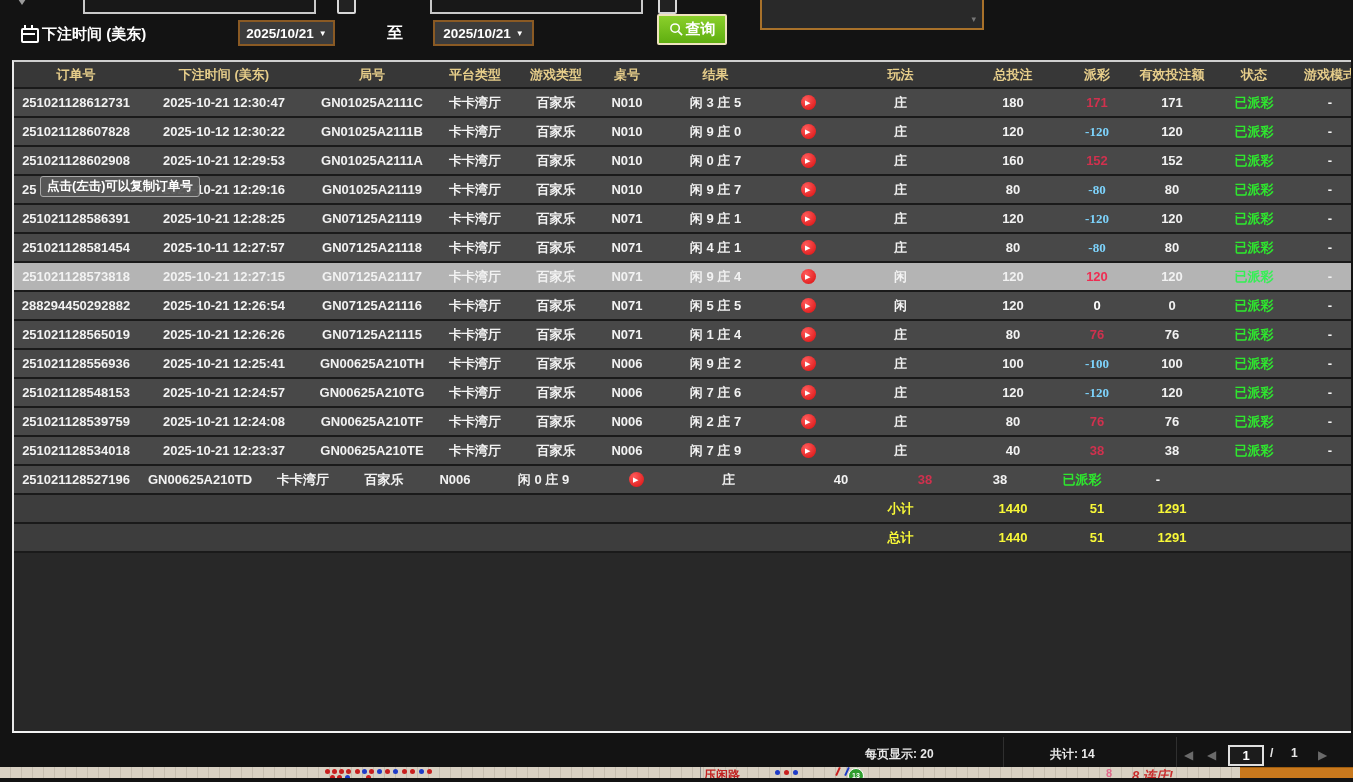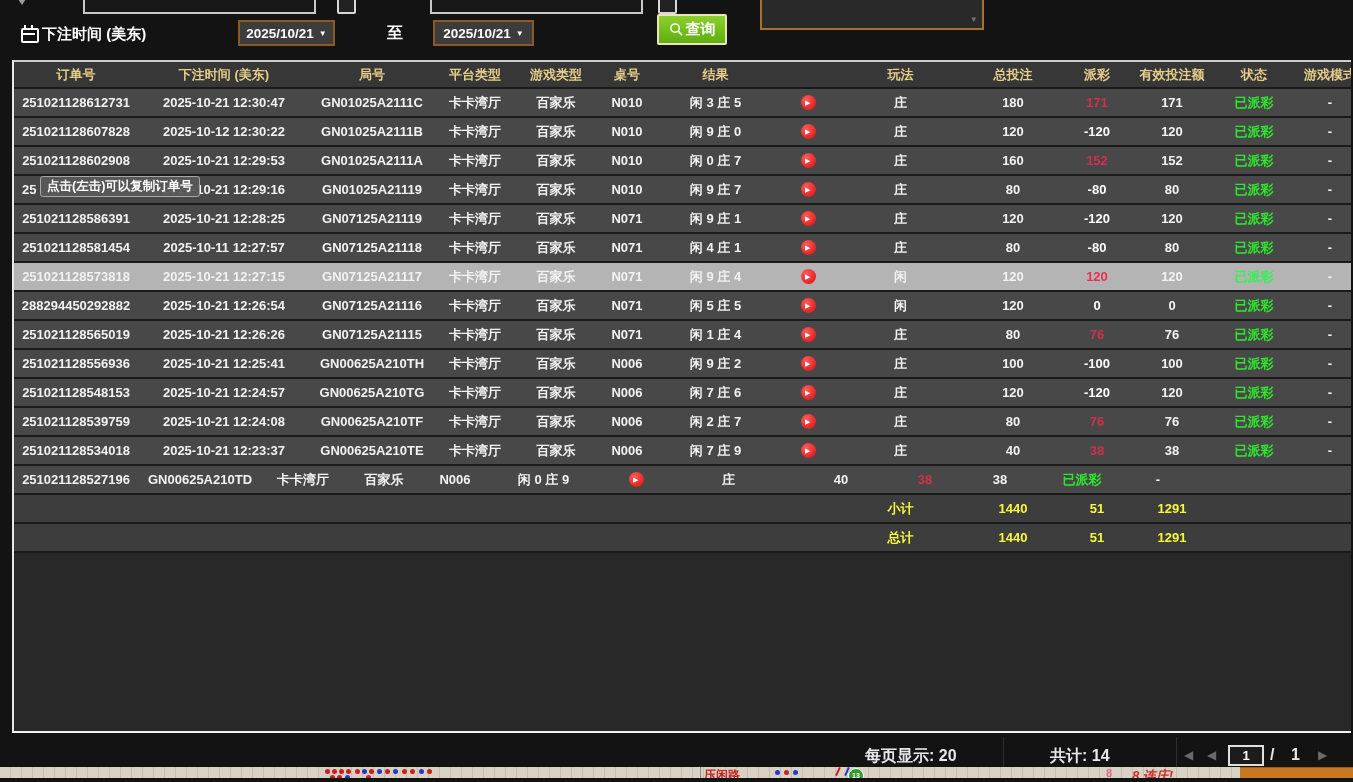--- a/index.html
+++ b/index.html
@@ -36,31 +36,31 @@
   .tr.head{height:27px;background:#373737;color:#e6cd8a;}
   .tr.sum{background:#3d3d3d;color:#f8f838;}
   .tr.row-hl{background:#b4b4b4;}
   .td{flex:none;text-align:center;line-height:27px;font-size:13px;font-weight:bold;white-space:nowrap;overflow:hidden;}
   .head .td{line-height:25px;}
   .c-order{width:124px;} .c-time{width:172px;} .c-round{width:124px;} .c-platform{width:82px;}
   .c-game{width:80px;} .c-table{width:62px;} .c-result{width:115px;} .c-video{width:70px;}
   .c-play{width:115px;} .c-total{width:110px;} .c-pay{width:58px;} .c-valid{width:92px;}
   .c-status{width:72px;} .c-mode{width:80px;}
   .order-left{text-align:left;padding-left:8px;width:116px;}
-  .pay-pos{color:#d0314e;} .pay-neg{color:#ffffff;} .pay-zero{color:#ffffff;}
+  .pay-pos{color:#d0314e;} .pay-neg{color:#7dd3fc;font-family:Liberation Serif, serif;} .pay-zero{color:#ffffff;}
   .st{color:#2ee62e;}
   .row-hl .st{color:#35f055;} .row-hl .pay-pos{color:#ee2d52;}
   .play-icon{display:inline-block;width:15px;height:15px;margin-top:6px;border-radius:50%;
              background:radial-gradient(circle at 35% 30%,#ff5a5a,#d90e0e);cursor:pointer;position:relative;}
   .play-icon::before{content:"▶";position:absolute;left:4.5px;top:1.5px;font-size:7px;color:#fff;line-height:12px;}
   
   .tooltip{left:40px;top:176px;height:19px;line-height:19px;padding:0 6px;background:rgba(88,88,88,.95);
            border:1px solid #a8a8a8;border-radius:3px;font-size:12.5px;font-weight:bold;color:#fff;z-index:5;white-space:nowrap;}
   
-  .footer-text{top:746px;font-size:16px;font-weight:bold;color:#e8e8e8;}
+  .footer-text{top:746px;font-size:12px;font-weight:bold;color:#e8e8e8;}
   .f-div{top:737px;width:1px;height:30px;background:#2f2f2f;}
   .pg-arrow{top:748px;font-size:12px;color:#8a8a8a;cursor:pointer;}
   .pg-arrow.dim{color:#6a6a6a;}
   .page-box{left:1228px;top:745px;width:36px;height:21px;box-sizing:border-box;border:2px solid #e0e0e0;
             background:#1c1c1c;text-align:center;line-height:17px;font-size:13px;font-weight:bold;color:#fff;cursor:text;}
   
   .strip-sep{left:0;top:768px;width:1353px;height:3px;background:#e6d8c6;}
   .strip{left:0;top:767px;width:1353px;height:11px;background:#d9d1c3;overflow:hidden;
          background-image:repeating-linear-gradient(90deg,transparent 0 10px,#c6beb0 10px 11px);}
   .dot{position:absolute;width:5px;height:5px;border-radius:50%;}

